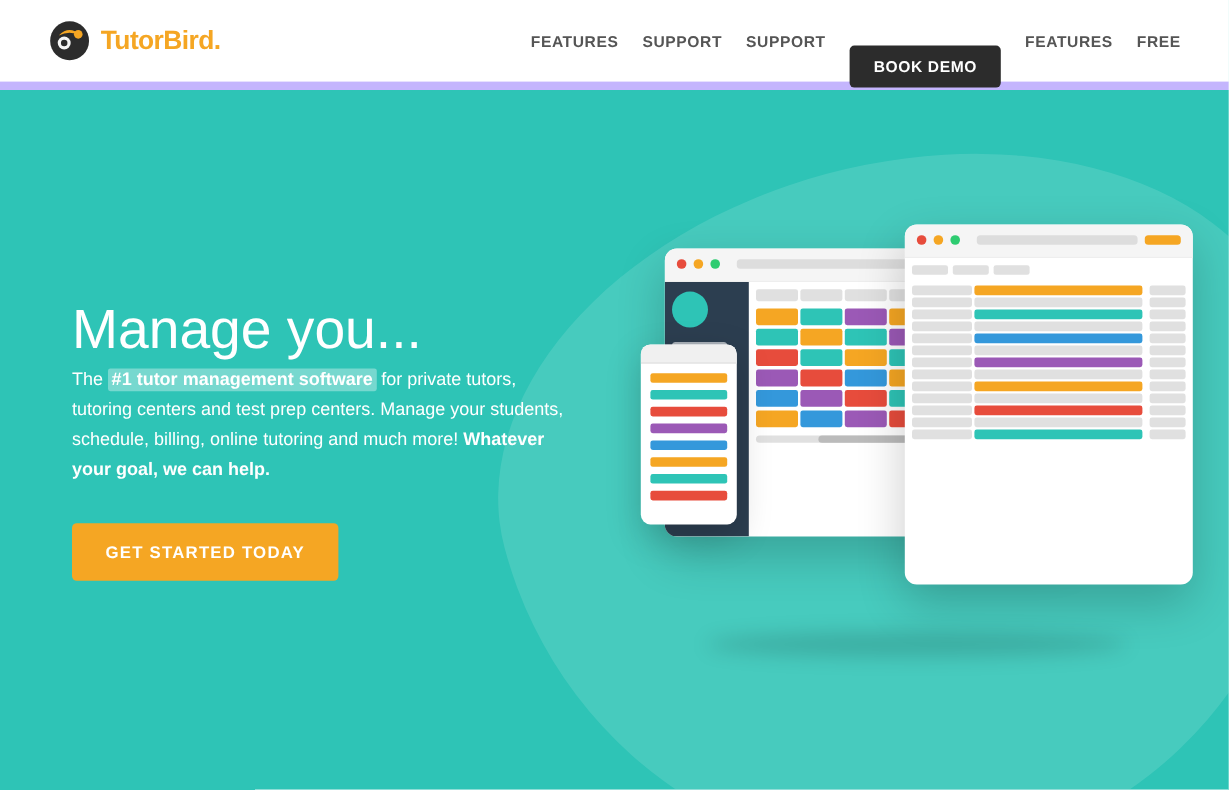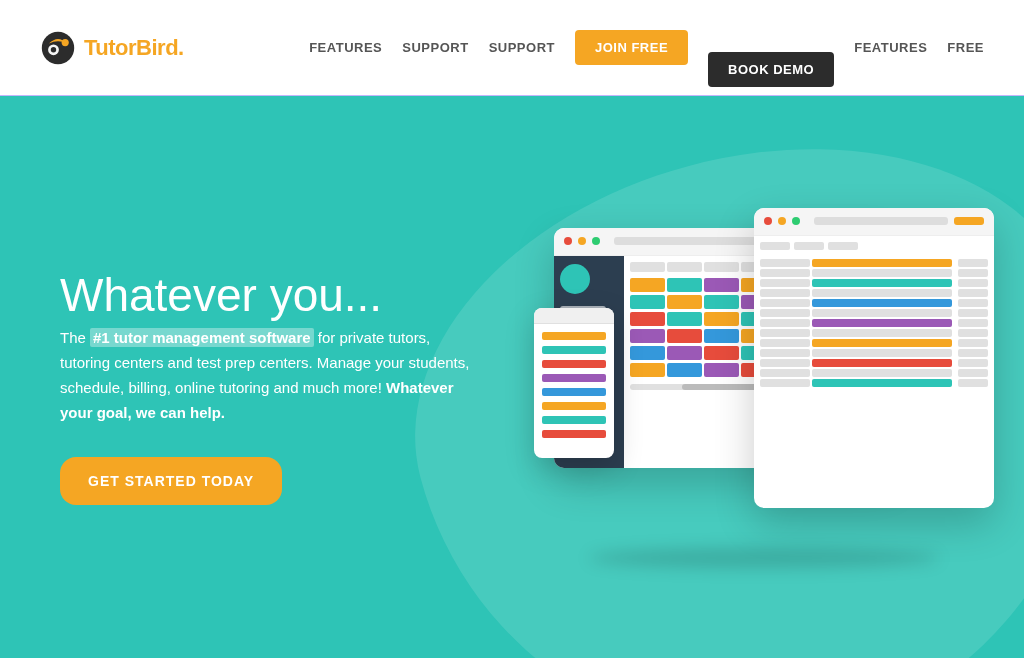--- a/index.html
+++ b/index.html
@@ -4,23 +4,23 @@
   <style>
     * { margin: 0; padding: 0; box-sizing: border-box; }
     body { font-family: 'Arial', sans-serif; width: 1024px; height: 658px; overflow: hidden; background: #fff; }
 
     
     .header {
       display: flex;
       align-items: center;
       justify-content: space-between;
       padding: 0 40px;
-      height: 96px;
+      height: 75px;
       background: #fff;
-      border-bottom: 1px solid #c4b5fd;
+      border-bottom: 7px solid #c4b5fd;
     }
     .logo {
       display: flex;
       align-items: center;
       gap: 8px;
     }
     .logo-icon {
       width: 36px;
       height: 36px;
     }
@@ -143,21 +143,21 @@
       gap: 14px;
     }
 
     .btn-get-started {
       background: #f5a623;
       color: #fff;
       border: none;
       padding: 16px 28px;
       font-size: 14px;
       font-weight: 800;
-      border-radius: 16px;
+      border-radius: 4px;
       cursor: pointer;
       letter-spacing: 1px;
       text-transform: uppercase;
     }
 
     .btn-book-a-demo {
       background: #2c2c2c;
       color: #fff;
       border: none;
       padding: 16px 28px;
@@ -374,30 +374,29 @@
     </svg>
     <span class="logo-text">
       <span>TutorBird</span><span style="color:#f5a623;">.</span>
     </span>
   </div>
 
   <nav class="nav">
     <a class="nav-link">FEATURES</a>
     <a class="nav-link">SUPPORT</a>
     <a class="nav-link">SUPPORT</a>
-    <button class="btn-join">JOIN FREE</button>
     <button class="btn-book-demo">BOOK DEMO</button>
     <a class="nav-link">FEATURES</a>
     <a class="nav-link">FREE</a>
   </nav>
 </header>
 
 <section class="hero">
   <div class="hero-content">
-    <h1 class="hero-heading">Whatever you...</h1>
+    <h1 class="hero-heading">Manage you...</h1>
     <p class="hero-description">
       <span>The </span><strong><span class="highlight">#1 tutor management software</span></strong><span> for private tutors, tutoring centers and test prep centers. Manage your students, schedule, billing, online tutoring and much more! </span><strong>Whatever your goal, we can help.</strong>
     </p>
     <div class="hero-buttons">
       <button class="btn-get-started">GET STARTED TODAY</button>
     </div>
   </div>
 
   <div class="hero-visual">
 

